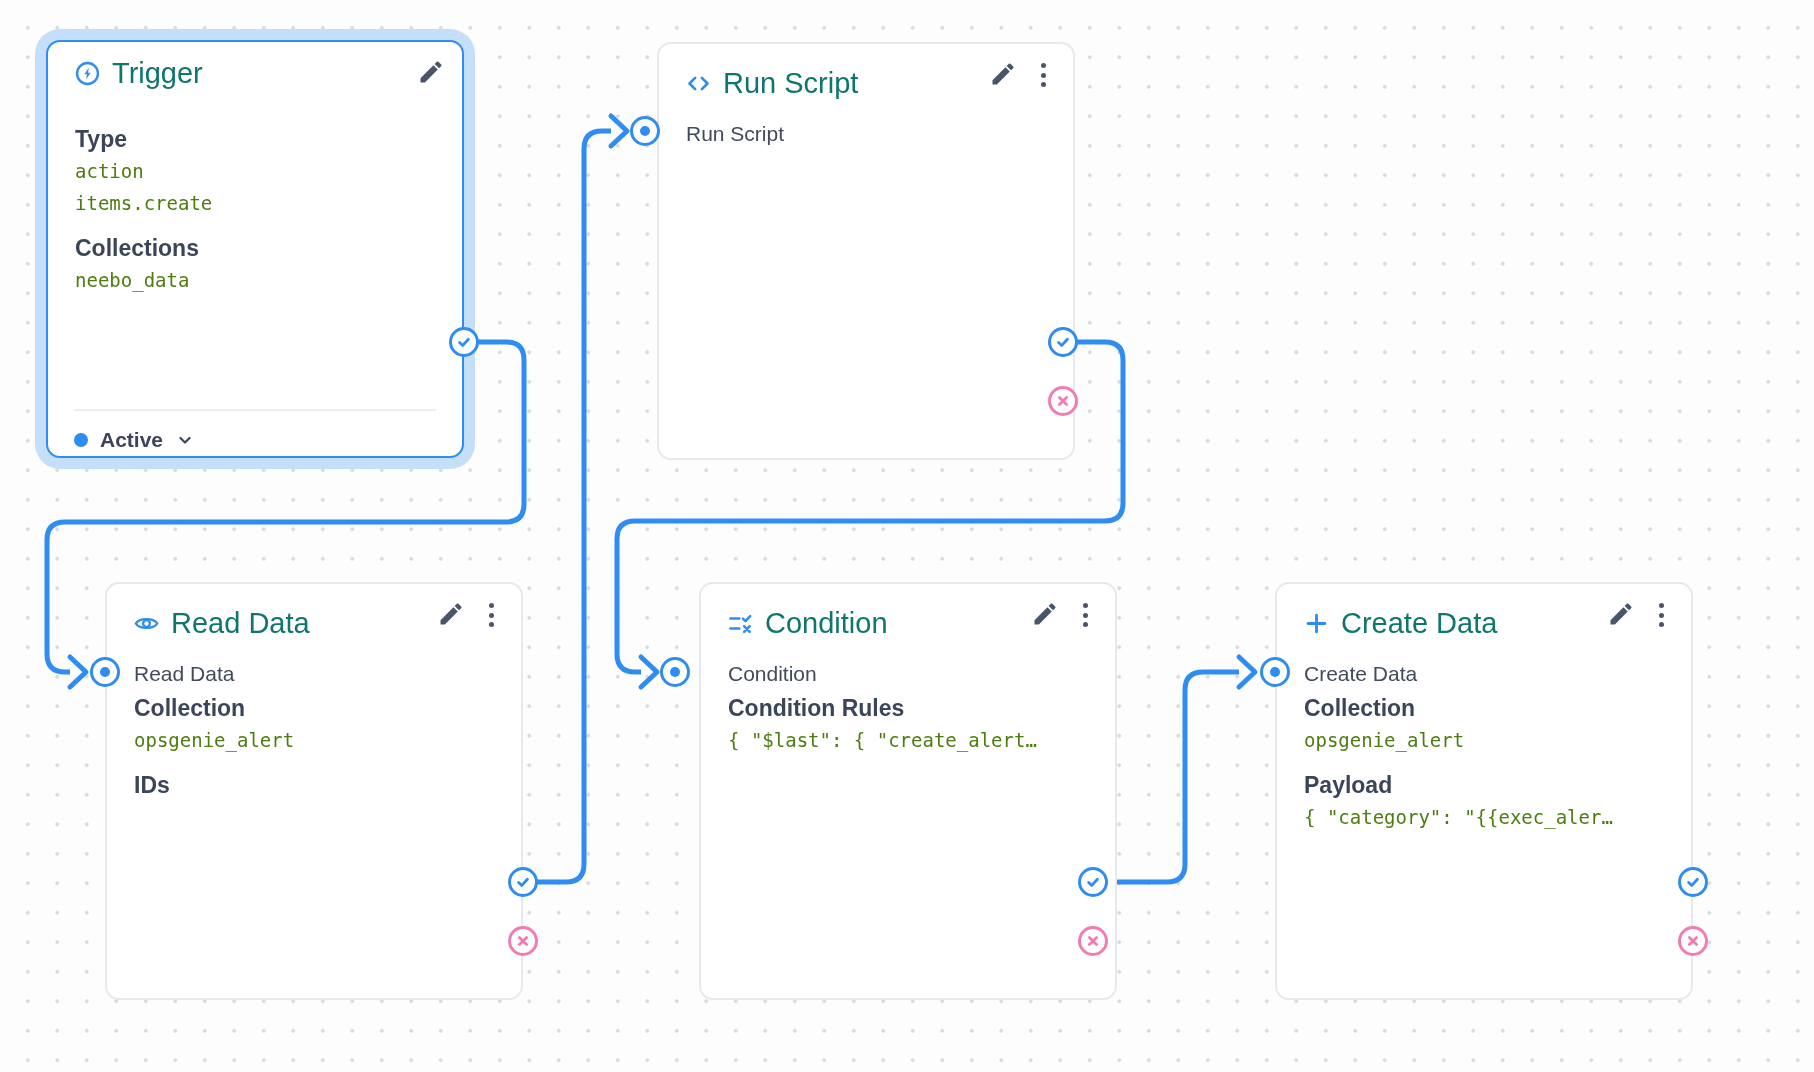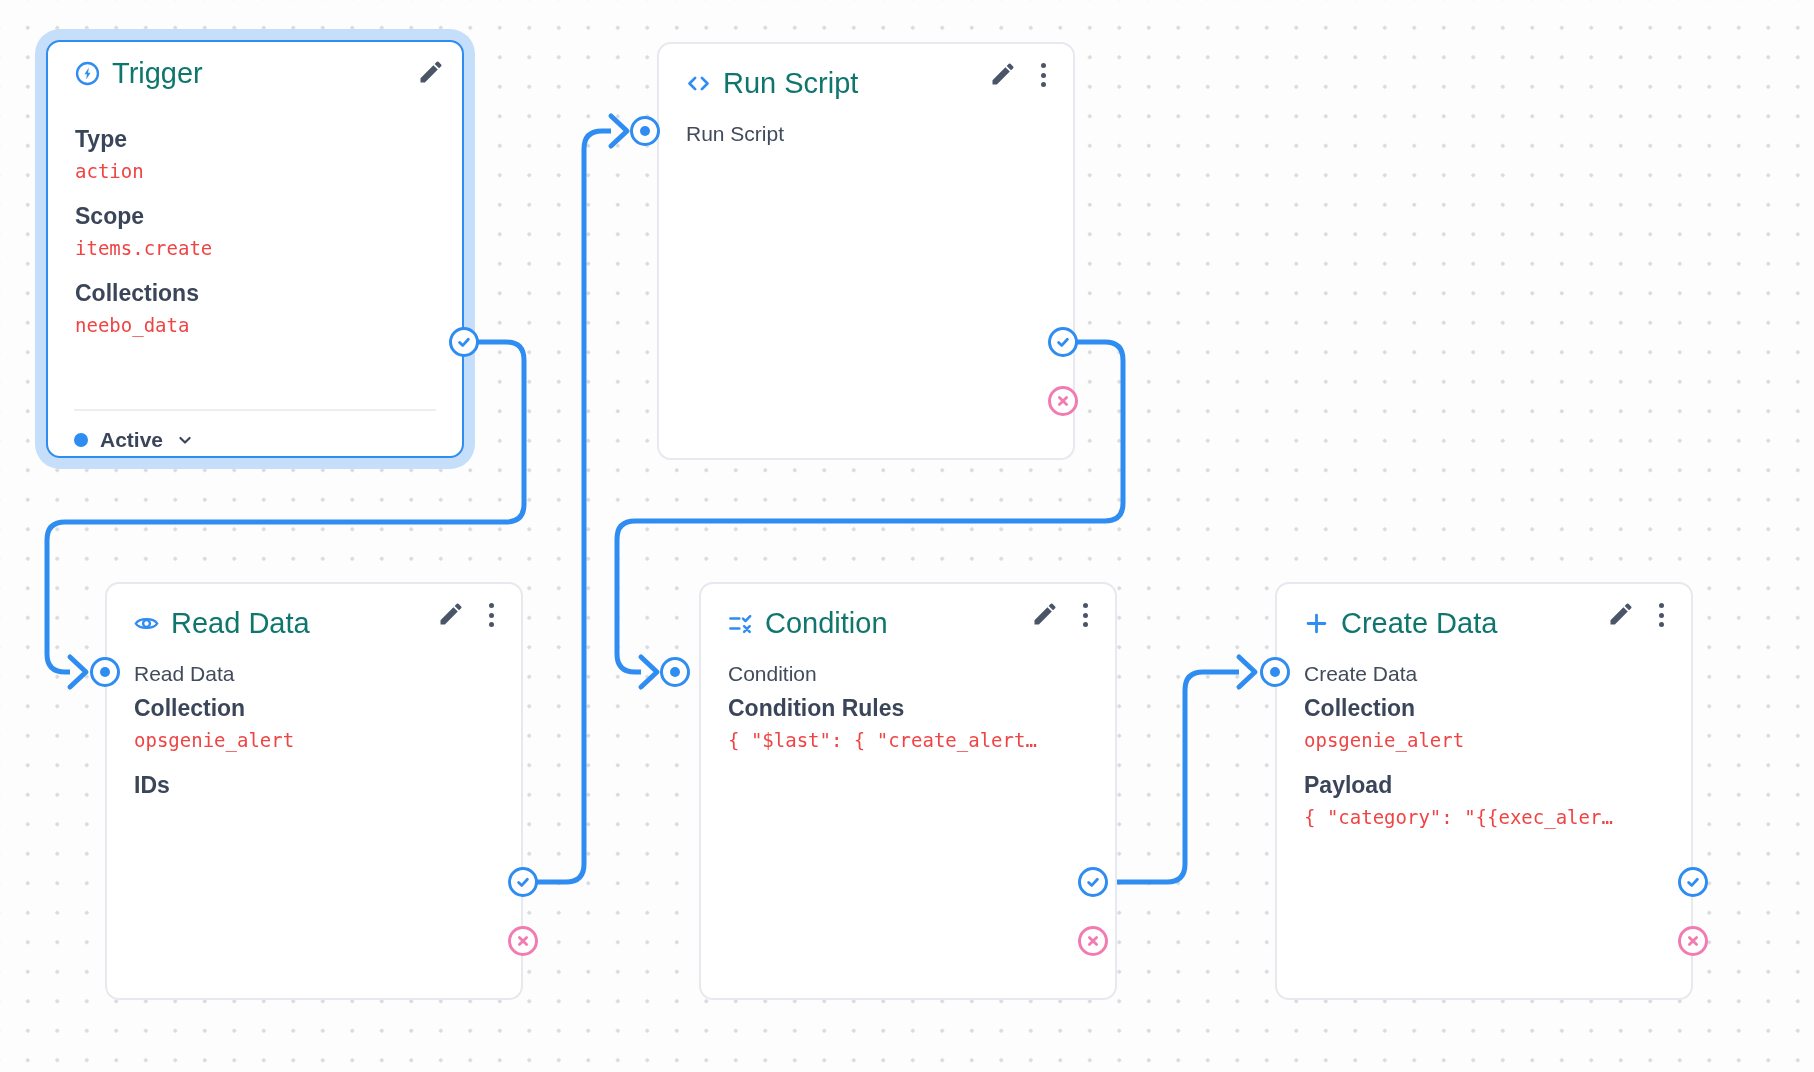--- a/index.html
+++ b/index.html
@@ -30,21 +30,21 @@
 
   .edit-btn{position:absolute;right:17px;top:16px;width:28px;height:28px;cursor:pointer;}
   .edit-btn.shifted{right:56px;}
   .kebab{position:absolute;right:21px;top:19px;width:18px;height:24px;display:flex;flex-direction:column;align-items:center;justify-content:space-between;cursor:pointer;}
   .kebab i{width:5px;height:5px;border-radius:50%;background:#4a5568;}
 
   .node-body{position:absolute;left:27px;top:76px;right:24px;}
   .f-sub{font-size:21px;line-height:27px;color:#414b5c;}
   .f-label{font-size:23px;line-height:27px;font-weight:700;color:#3b4559;margin-top:18px;}
   .f-label.first{margin-top:8px;}
-  .f-value{font-family:"DejaVu Sans Mono","Liberation Mono",monospace;font-size:19px;line-height:27px;color:#ef4444;margin-top:5px;white-space:nowrap;overflow:hidden;}
+  .f-value{font-family:"DejaVu Sans Mono","Liberation Mono",monospace;font-size:19px;line-height:27px;color:#4d7c0f;margin-top:5px;white-space:nowrap;overflow:hidden;}
 
   .divider{position:absolute;left:26px;right:26px;top:367px;border-top:2px solid #eceef2;}
   .status-row{position:absolute;left:26px;top:381px;height:34px;display:flex;align-items:center;gap:12px;cursor:pointer;}
   .status-dot{width:14px;height:14px;border-radius:50%;background:#2f8cf0;}
   .status-text{font-size:21px;font-weight:600;color:#3b4559;}
 
   .conn{position:absolute;width:30px;height:30px;border-radius:50%;background:#fff;box-sizing:border-box;z-index:3;display:flex;align-items:center;justify-content:center;}
   .conn-in{border:3.5px solid #2f8cf0;}
   .conn-in::after{content:"";width:10px;height:10px;border-radius:50%;background:#2f8cf0;}
   .conn-ok{border:3.5px solid #2f8cf0;}
@@ -75,21 +75,20 @@
       <span class="node-title">Trigger</span>
     </div>
     <div class="edit-btn">
       <svg viewBox="0 0 24 24" width="28" height="28">
           <path fill="#4a5568" d="M3 17.25V21h3.75L17.81 9.94l-3.75-3.75L3 17.25zM20.71 7.04a.996.996 0 0 0 0-1.41l-2.34-2.34a.996.996 0 0 0-1.41 0l-1.83 1.83 3.75 3.75 1.83-1.83z"></path>
         </svg>
     </div>
     <div class="node-body">
       <div class="f-label first">Type</div>
       <div class="f-value">action</div>
-      <div class="f-label">Scope</div>
       <div class="f-value">items.create</div>
       <div class="f-label">Collections</div>
       <div class="f-value">neebo_data</div>
     </div>
     <div class="divider"></div>
     <div class="status-row">
       <span class="status-dot"></span>
       <span class="status-text">Active</span>
       <svg width="20" height="20" viewBox="0 0 24 24">
         <path d="M6.5 9.5 L12 15 L17.5 9.5" fill="none" stroke="#3b4559" stroke-width="2.6" stroke-linecap="round" stroke-linejoin="round"></path>

